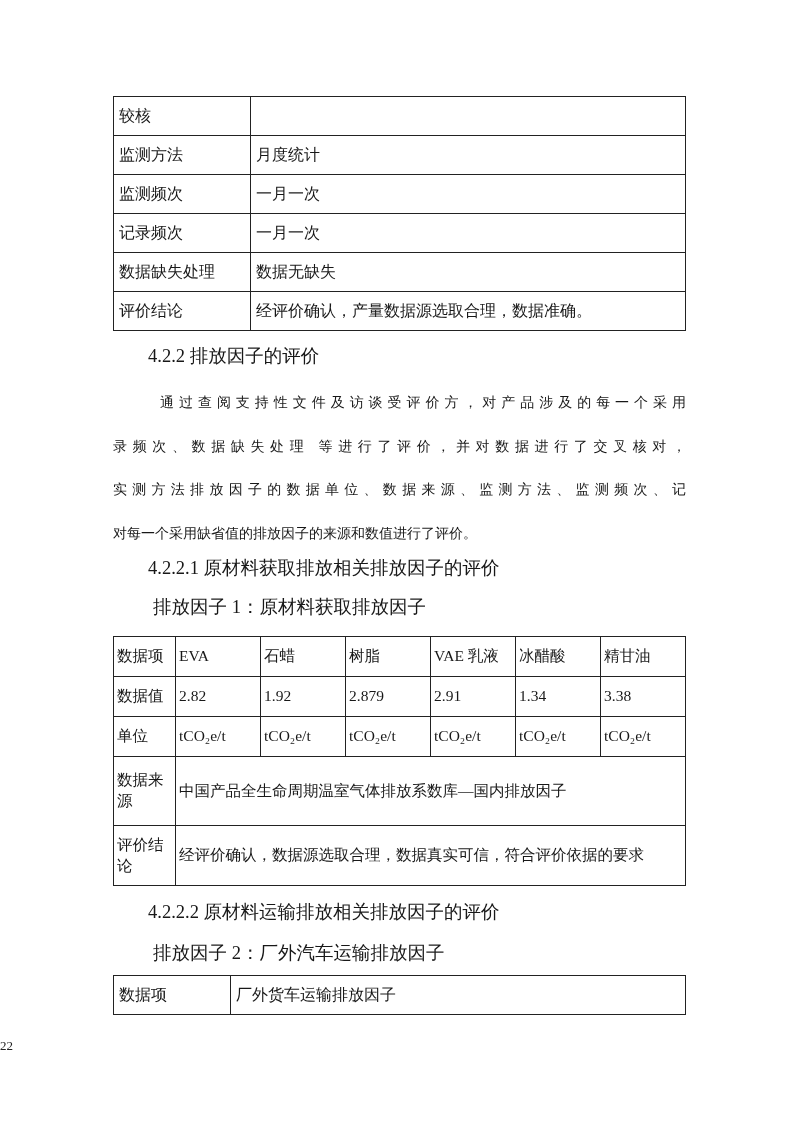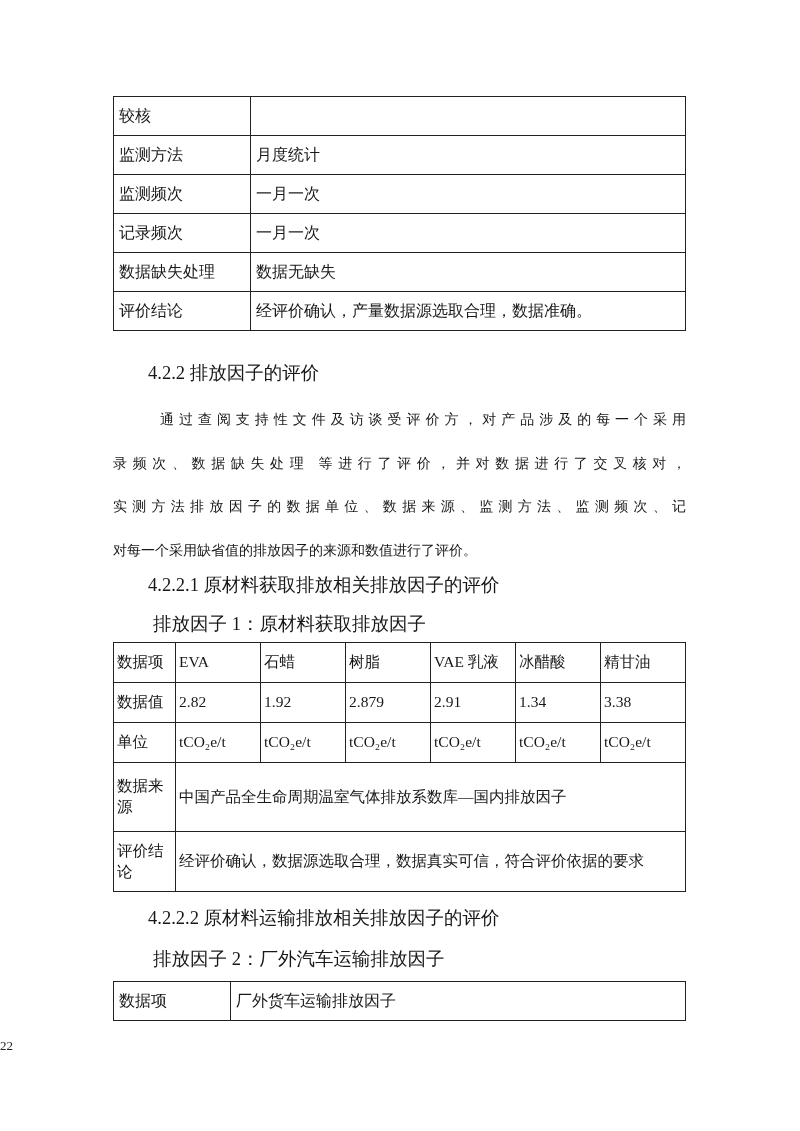--- a/index.html
+++ b/index.html
@@ -40,30 +40,30 @@
   .tbl-ef2 col.c-label { width: 117px; }
   .tbl-ef2 td { height: 39px; }
 
   .heading {
     font-size: 18.5px;
     line-height: 26px;
     padding-left: 35px;
     margin: 0;
     font-weight: normal;
   }
-  .h-422  { margin-top: 29px; }
+  .h-422  { margin-top: 12px; }
   .h-4221 { margin-top: 0px; }
   .h-4222 { margin-top: 13px; }
   .caption {
     font-size: 18.5px;
     line-height: 26px;
     padding-left: 40px;
     margin: 0;
   }
-  .cap-1 { margin-top: 13px; margin-bottom: 5px; }
+  .cap-1 { margin-top: 13px; margin-bottom: 16px; }
   .cap-2 { margin-top: 15px; margin-bottom: 9px; }
 
   .para { margin-top: 12px; }
   .para-line {
     font-size: 14px;
     line-height: 43.5px;
     text-align: justify;
     text-align-last: justify;
   }
   .para-line.first { text-indent: 47px; }

